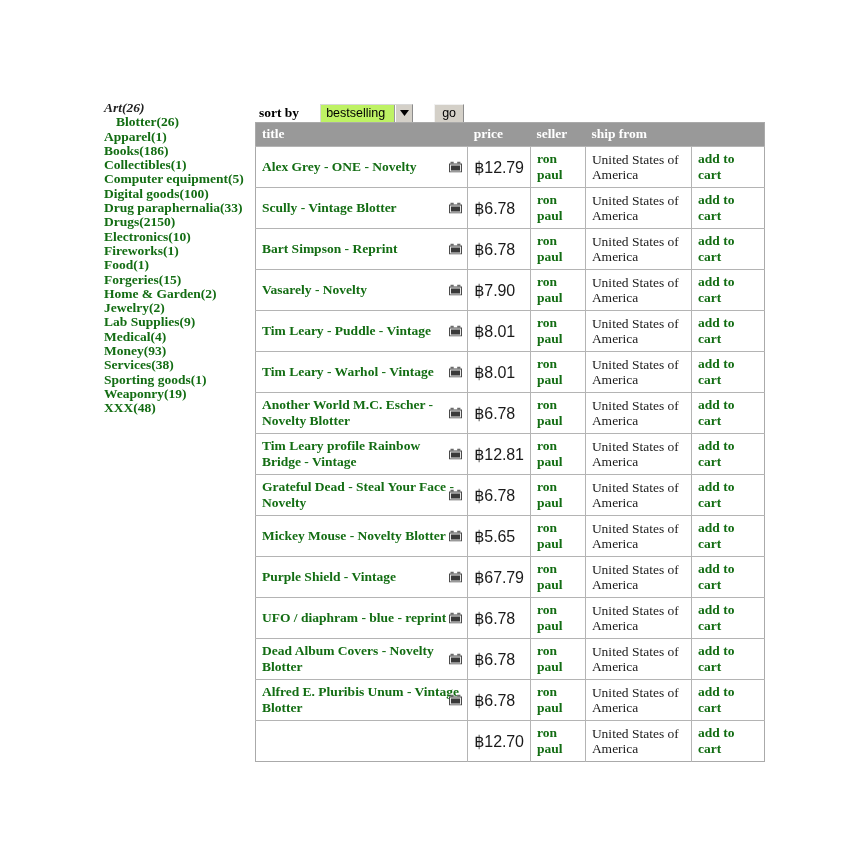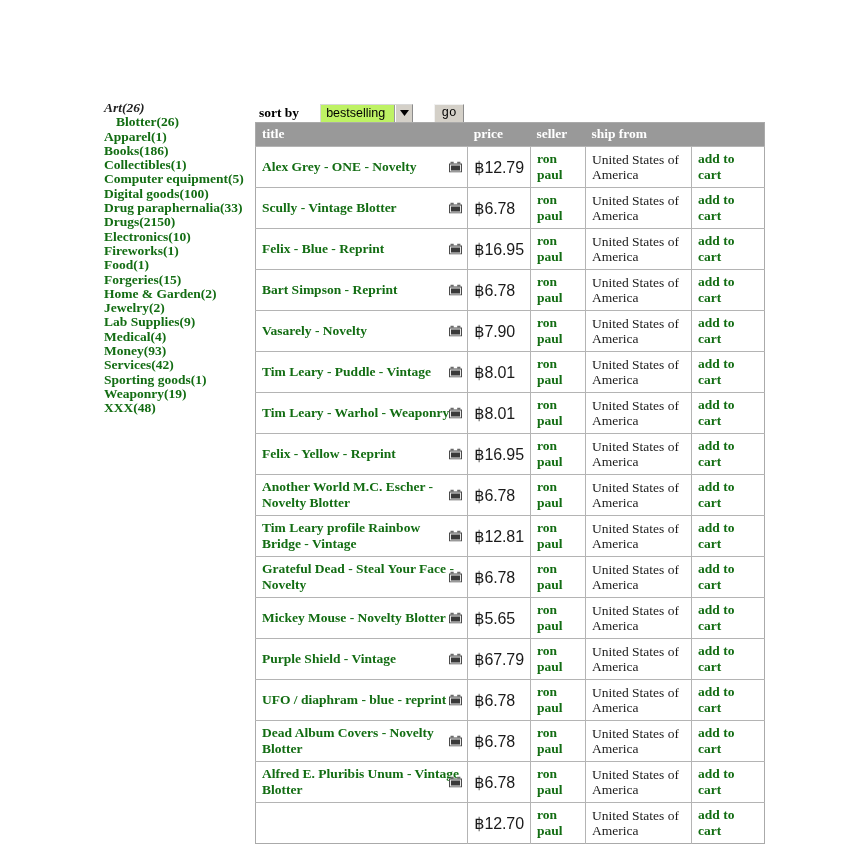--- a/index.html
+++ b/index.html
@@ -94,21 +94,21 @@
   }
   .fake-select .sel-arrow svg { display: block; }
   .go-btn {
     height: 19px;
     min-width: 30px;
     padding: 0 6px;
     border: 1px solid #8c8c8c;
     border-top-color: #f1f1f1;
     border-left-color: #f1f1f1;
     background: #d4d0c8;
-    font-family: Liberation Mono, monospace;
+    font-family: Liberation Sans, sans-serif;
     font-size: 12.5px;
     color: #000;
     line-height: 16px;
     text-align: center;
     cursor: default;
   }
 
   
   #listing {
     position: absolute;
@@ -218,21 +218,21 @@
       <a class="cat-item">Drugs(2150)</a>
       <a class="cat-item">Electronics(10)</a>
       <a class="cat-item">Fireworks(1)</a>
       <a class="cat-item">Food(1)</a>
       <a class="cat-item">Forgeries(15)</a>
       <a class="cat-item">Home &amp; Garden(2)</a>
       <a class="cat-item">Jewelry(2)</a>
       <a class="cat-item">Lab Supplies(9)</a>
       <a class="cat-item">Medical(4)</a>
       <a class="cat-item">Money(93)</a>
-      <a class="cat-item">Services(42)</a>
+      <a class="cat-item">Services(38)</a>
       <a class="cat-item">Sporting goods(1)</a>
       <a class="cat-item">Weaponry(19)</a>
       <a class="cat-item">XXX(48)</a>
     </nav>
 
   <div id="sortbar">
     <span class="sort-label">sort by</span>
 
     <span class="fake-select">
       <span class="sel-text">bestselling</span>
@@ -281,35 +281,20 @@
                 <rect x="1.5" y="0" width="3.2" height="2.2" fill="#6a6a6a"></rect>
                 <rect x="8.2" y="0" width="3.2" height="2.2" fill="#6a6a6a"></rect>
               </svg>
             </span></td>
           <td class="cell-price col-price">฿6.78</td>
           <td class="cell-seller col-seller"><a class="seller-link">ron paul</a></td>
           <td class="cell-ship col-ship">United States of America</td>
           <td class="cell-cart col-cart"><a class="cart-link">add to cart</a></td>
         </tr>
         <tr>
-          <td class="cell-title col-title"><a class="title-link">Felix - Blue - Reprint</a><span class="cam-icon">
-              <svg width="13" height="11" viewBox="0 0 13 11" aria-hidden="true">
-                <rect x="0" y="2" width="13" height="9" fill="#4a4a4a"></rect>
-                <rect x="1" y="3" width="11" height="7" fill="#e9e9e9"></rect>
-                <rect x="2" y="4" width="9" height="5" fill="#3a3a3a"></rect>
-                <rect x="1.5" y="0" width="3.2" height="2.2" fill="#6a6a6a"></rect>
-                <rect x="8.2" y="0" width="3.2" height="2.2" fill="#6a6a6a"></rect>
-              </svg>
-            </span></td>
-          <td class="cell-price col-price">฿16.95</td>
-          <td class="cell-seller col-seller"><a class="seller-link">ron paul</a></td>
-          <td class="cell-ship col-ship">United States of America</td>
-          <td class="cell-cart col-cart"><a class="cart-link">add to cart</a></td>
-        </tr>
-        <tr>
           <td class="cell-title col-title"><a class="title-link">Bart Simpson - Reprint</a><span class="cam-icon">
               <svg width="13" height="11" viewBox="0 0 13 11" aria-hidden="true">
                 <rect x="0" y="2" width="13" height="9" fill="#4a4a4a"></rect>
                 <rect x="1" y="3" width="11" height="7" fill="#e9e9e9"></rect>
                 <rect x="2" y="4" width="9" height="5" fill="#3a3a3a"></rect>
                 <rect x="1.5" y="0" width="3.2" height="2.2" fill="#6a6a6a"></rect>
                 <rect x="8.2" y="0" width="3.2" height="2.2" fill="#6a6a6a"></rect>
               </svg>
             </span></td>
           <td class="cell-price col-price">฿6.78</td>
@@ -341,45 +326,30 @@
                 <rect x="1.5" y="0" width="3.2" height="2.2" fill="#6a6a6a"></rect>
                 <rect x="8.2" y="0" width="3.2" height="2.2" fill="#6a6a6a"></rect>
               </svg>
             </span></td>
           <td class="cell-price col-price">฿8.01</td>
           <td class="cell-seller col-seller"><a class="seller-link">ron paul</a></td>
           <td class="cell-ship col-ship">United States of America</td>
           <td class="cell-cart col-cart"><a class="cart-link">add to cart</a></td>
         </tr>
         <tr>
-          <td class="cell-title col-title"><a class="title-link">Tim Leary - Warhol - Weaponry</a><span class="cam-icon">
+          <td class="cell-title col-title"><a class="title-link">Tim Leary - Warhol - Vintage</a><span class="cam-icon">
               <svg width="13" height="11" viewBox="0 0 13 11" aria-hidden="true">
                 <rect x="0" y="2" width="13" height="9" fill="#4a4a4a"></rect>
                 <rect x="1" y="3" width="11" height="7" fill="#e9e9e9"></rect>
                 <rect x="2" y="4" width="9" height="5" fill="#3a3a3a"></rect>
                 <rect x="1.5" y="0" width="3.2" height="2.2" fill="#6a6a6a"></rect>
                 <rect x="8.2" y="0" width="3.2" height="2.2" fill="#6a6a6a"></rect>
               </svg>
             </span></td>
           <td class="cell-price col-price">฿8.01</td>
-          <td class="cell-seller col-seller"><a class="seller-link">ron paul</a></td>
-          <td class="cell-ship col-ship">United States of America</td>
-          <td class="cell-cart col-cart"><a class="cart-link">add to cart</a></td>
-        </tr>
-        <tr>
-          <td class="cell-title col-title"><a class="title-link">Felix - Yellow - Reprint</a><span class="cam-icon">
-              <svg width="13" height="11" viewBox="0 0 13 11" aria-hidden="true">
-                <rect x="0" y="2" width="13" height="9" fill="#4a4a4a"></rect>
-                <rect x="1" y="3" width="11" height="7" fill="#e9e9e9"></rect>
-                <rect x="2" y="4" width="9" height="5" fill="#3a3a3a"></rect>
-                <rect x="1.5" y="0" width="3.2" height="2.2" fill="#6a6a6a"></rect>
-                <rect x="8.2" y="0" width="3.2" height="2.2" fill="#6a6a6a"></rect>
-              </svg>
-            </span></td>
-          <td class="cell-price col-price">฿16.95</td>
           <td class="cell-seller col-seller"><a class="seller-link">ron paul</a></td>
           <td class="cell-ship col-ship">United States of America</td>
           <td class="cell-cart col-cart"><a class="cart-link">add to cart</a></td>
         </tr>
         <tr>
           <td class="cell-title col-title"><a class="title-link">Another World M.C. Escher - Novelty Blotter</a><span class="cam-icon">
               <svg width="13" height="11" viewBox="0 0 13 11" aria-hidden="true">
                 <rect x="0" y="2" width="13" height="9" fill="#4a4a4a"></rect>
                 <rect x="1" y="3" width="11" height="7" fill="#e9e9e9"></rect>
                 <rect x="2" y="4" width="9" height="5" fill="#3a3a3a"></rect>

